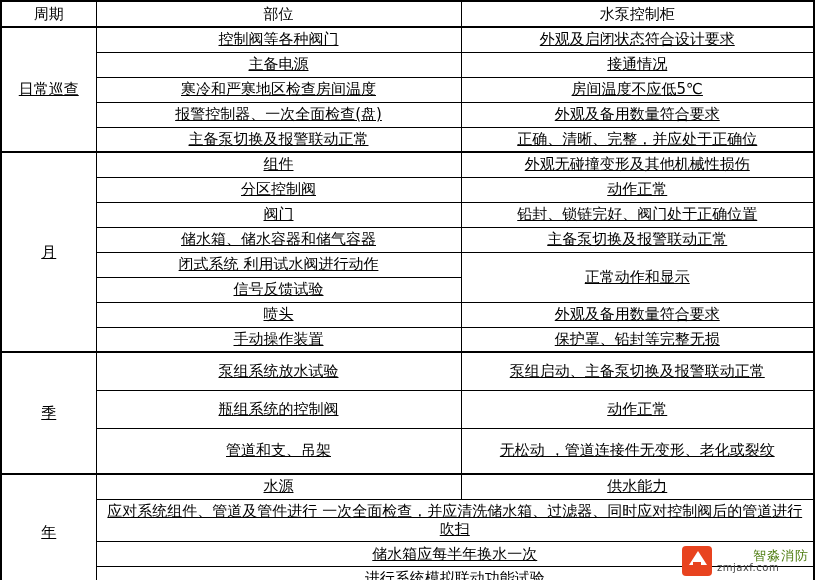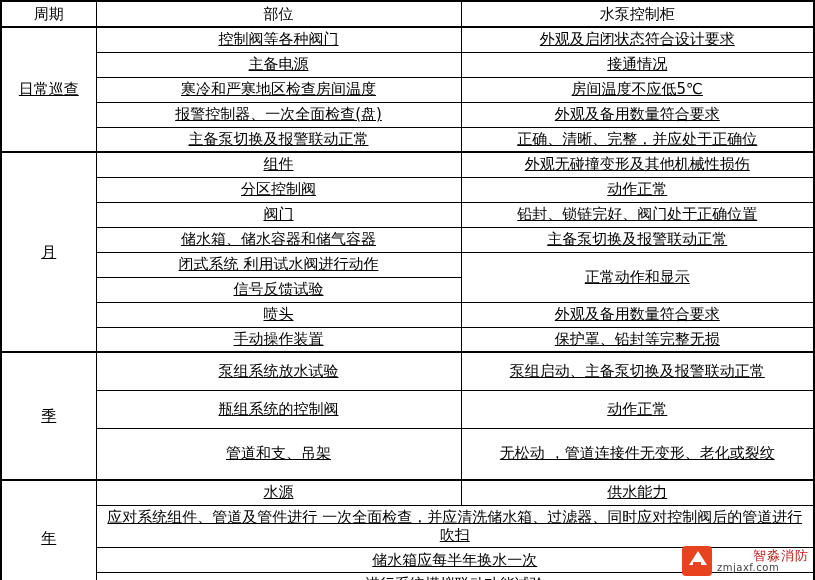--- a/index.html
+++ b/index.html
@@ -49,21 +49,21 @@
     font-size: 15px;
     text-decoration: underline;
   }
   td.part, td.content {
     font-size: 15px;
     text-decoration: underline;
   }
   .thick-top { border-top: 2px solid #000 !important; }
   .row-h { height: 25px; }
   .row-h2 { height: 38px; }
-  .row-h3 { height: 52px; padding-left: 48px; }
+  .row-h3 { height: 46px; padding-left: 48px; }
 
   
   #watermark {
     position: absolute;
     right: 6px;
     bottom: 4px;
     display: flex;
     align-items: center;
     gap: 5px;
     pointer-events: none;
@@ -96,21 +96,21 @@
     height: 8px;
     background: #e8431f;
   }
   #watermark .wm-text {
     display: flex;
     flex-direction: column;
     line-height: 1.05;
   }
   #watermark .wm-name {
     font-size: 13px;
-    color: #b91c1c;
+    color: #4d7c0f;
     letter-spacing: 1px;
     margin-left: 36px;
   }
   #watermark .wm-url {
     font-size: 10px;
     color: #444;
     letter-spacing: 0.5px;
   }
 </style>
 </head>

